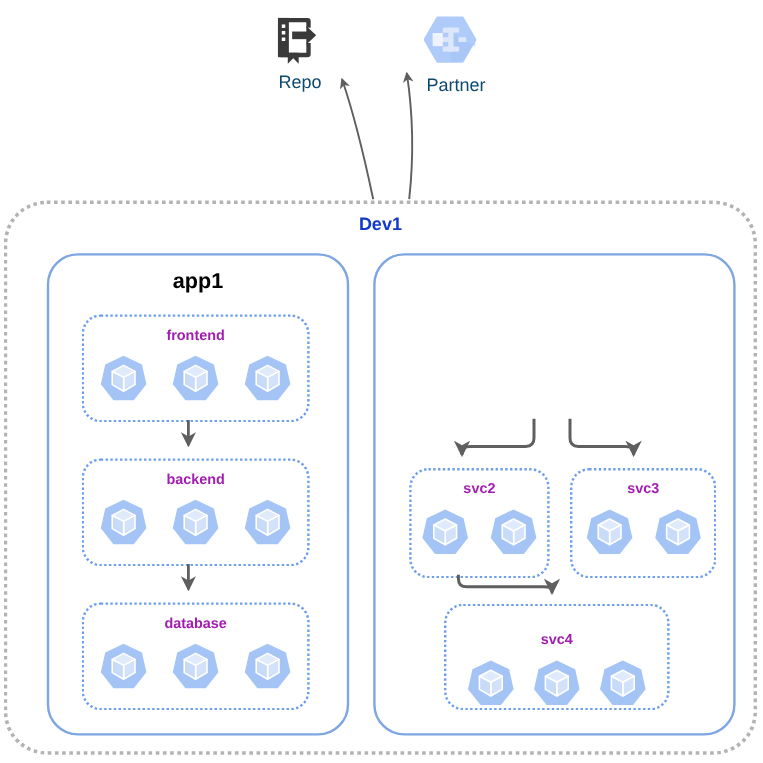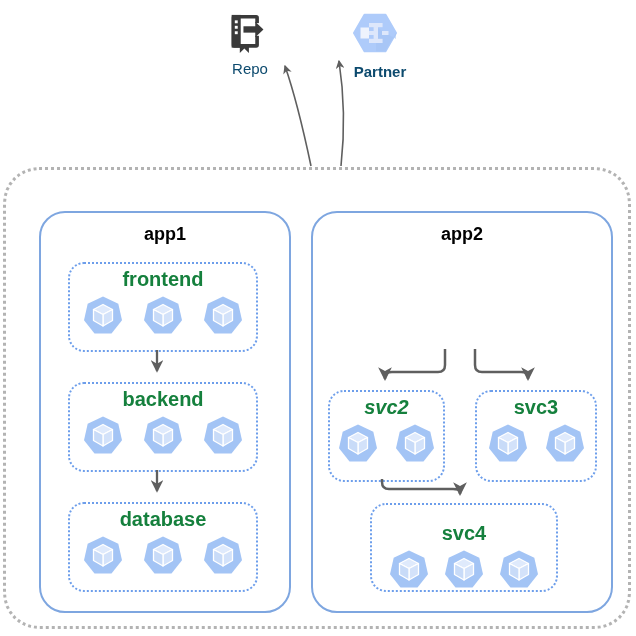--- a/index.html
+++ b/index.html
@@ -27,31 +27,31 @@
   #app2{left:305px;top:41px;width:298px;height:398px;}
   .app-title{
     position:absolute;left:0;top:11px;width:100%;text-align:center;
     font-size:18px;font-weight:bold;color:#000;
   }
   
   .service{
     position:absolute;border:2px dotted #6d9eeb;border-radius:16px;background:#ffffff;
     display:flex;flex-direction:column;align-items:center;box-sizing:border-box;padding-top:7px;
   }
-  .service-title{font-size:20px;font-weight:bold;color:#15803d;line-height:17px;}
+  .service-title{font-size:12px;font-weight:bold;color:#a21caf;line-height:17px;}
   .pod-row{display:flex;gap:16px;margin-top:8px;}
   .pod-row.gap13{gap:13px;}
   .pod-row.gap11{gap:11px;}
   
   #svc-frontend{left:27px;top:49px;width:190px;height:90px;}
   #svc-backend {left:27px;top:169px;width:190px;height:90px;}
   #svc-database{left:27px;top:289px;width:190px;height:90px;}
   
   #svc-sv1 {left:67px;top:49px;width:170px;height:90px;}
-  #svc-svc2{left:15px;top:177px;width:117px;height:92px;font-style:italic;}
+  #svc-svc2{left:28px;top:177px;width:117px;height:92px;}
   #svc-svc3{left:162px;top:177px;width:122px;height:92px;}
   #svc-svc4{left:57px;top:290px;width:188px;height:89px;justify-content:flex-end;}
   
   #connectors{position:absolute;left:0;top:0;width:636px;height:636px;pointer-events:none;}
   .hidden-defs{position:absolute;width:0;height:0;overflow:hidden;}
 </style>
 </head>
 <body>
 
 <div id="canvas">
@@ -91,23 +91,24 @@
       <g fill="#dde7fb">
         <rect x="20.6" y="12" width="4.4" height="20"></rect>
         <rect x="16" y="12" width="13.6" height="4.2"></rect>
         <rect x="16" y="27.8" width="13.6" height="4.2"></rect>
         <rect x="12" y="20" width="9" height="4"></rect>
         <rect x="29" y="20" width="6.5" height="4"></rect>
       </g>
       <rect x="7.5" y="16.5" width="8.5" height="11" fill="#eef3fd"></rect>
     </svg>
   </div>
-  <div class="ext-label" style="left:336px;top:63px;width:88px;font-weight:bold;">Partner</div>
+  <div class="ext-label" style="left:336px;top:63px;width:88px;">Partner</div>
 
   <div class="env-box">
+    <div class="env-label">Dev1</div>
 
     <div class="app-box" id="app1">
       <div class="app-title">app1</div>
 
       <div class="service" id="svc-frontend">
         <div class="service-title">frontend</div>
         <div class="pod-row">
             <svg width="44" height="40" viewBox="0 0 44 40">
               <use href="#pod"></use>
             </svg>
@@ -145,21 +146,20 @@
               <use href="#pod"></use>
             </svg>
             <svg width="44" height="40" viewBox="0 0 44 40">
               <use href="#pod"></use>
             </svg>
           </div>
       </div>
     </div>
 
     <div class="app-box" id="app2">
-      <div class="app-title">app2</div>
 
 
       <div class="service" id="svc-svc2">
         <div class="service-title">svc2</div>
         <div class="pod-row gap13">
             <svg width="44" height="40" viewBox="0 0 44 40">
               <use href="#pod"></use>
             </svg>
             <svg width="44" height="40" viewBox="0 0 44 40">
               <use href="#pod"></use>

